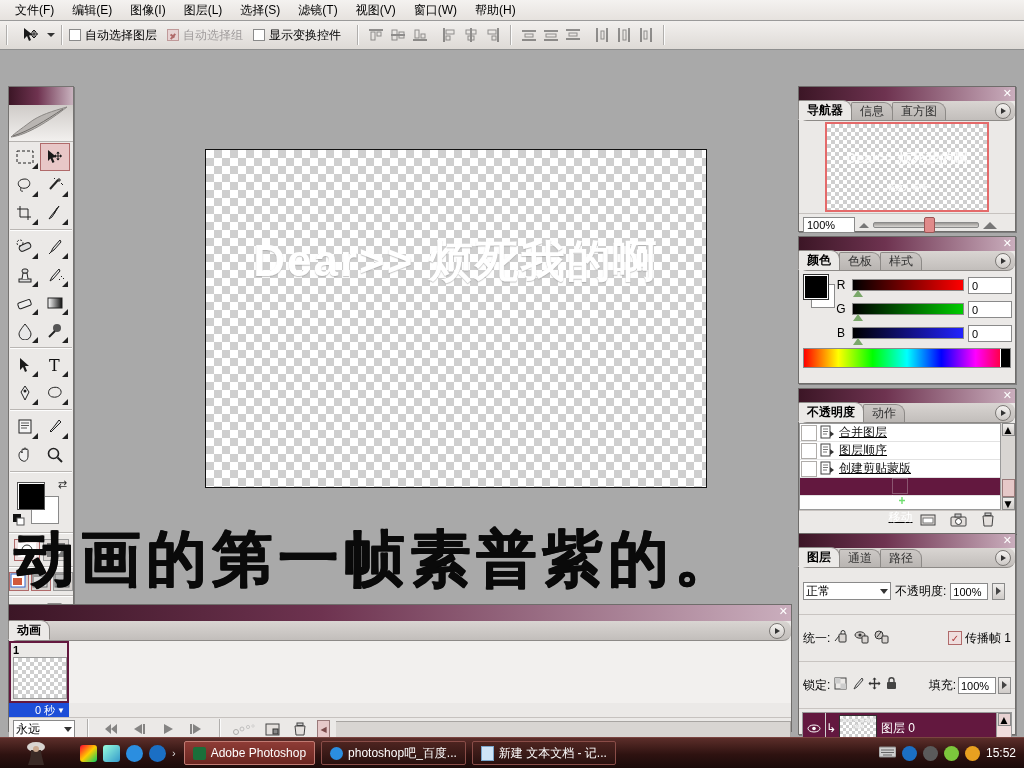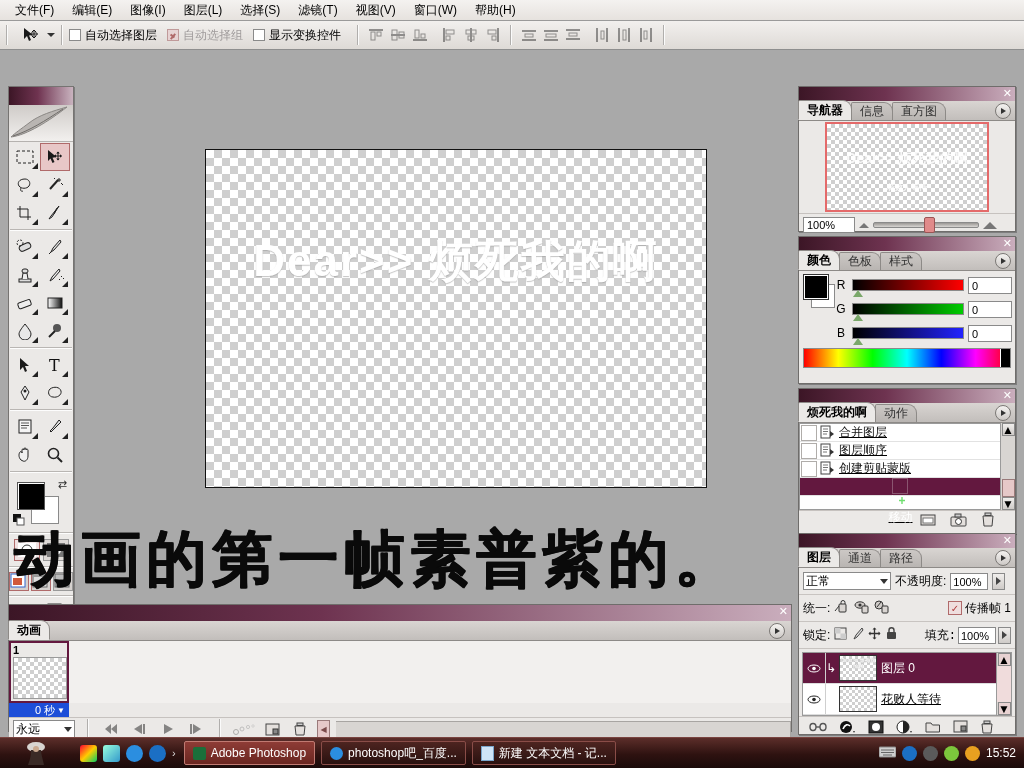--- a/index.html
+++ b/index.html
@@ -89,21 +89,21 @@
     position:absolute;left:14px;top:522px;width:770px;height:72px;
     font-family:"DejaVu Serif",serif;font-weight:bold;font-size:60px;color:#0a0a0a;
     letter-spacing:6px;white-space:nowrap;line-height:72px;
     text-shadow:1px 0 0 #0a0a0a,0 1px 0 #0a0a0a,1px 1px 0 #0a0a0a;
   }
 
   
   .panel{position:absolute;background:#ebe9e7;border:1px solid #6f6d6b;box-shadow:1px 1px 0 rgba(0,0,0,.25);}
   .p-title{height:14px;background:linear-gradient(90deg,#3c1626,#6e3350 40%,#caaebd);position:relative;}
   .p-close{position:absolute;right:3px;top:0px;color:#fff;font-size:11px;font-weight:bold;line-height:13px;cursor:pointer;}
-  .p-tabs{height:19px;background:linear-gradient(#d9d5d2,#c2bebb);display:flex;align-items:flex-end;position:relative;border-bottom:1px solid #8d8a87;}
+  .p-tabs{height:19px;background:linear-gradient(#d9d5d2,#c2bebb);display:flex;align-items:flex-end;position:relative;border-bottom:1px solid #8d8a87;border-radius:8px;}
   .p-tab{height:17px;line-height:17px;padding:0 8px;font-size:12px;color:#333;background:linear-gradient(#ccc8c5,#b9b5b2);
     border:1px solid #8d8a87;border-bottom:none;border-radius:2px 9px 0 0;margin-left:-1px;}
   .p-tab.act{background:#ebe9e7;color:#000;font-weight:bold;border-bottom:1px solid #ebe9e7;height:18px;line-height:18px;}
   .p-menu{position:absolute;right:4px;top:2px;width:14px;height:14px;border-radius:50%;border:1px solid #7b7875;
     background:linear-gradient(#f4f2f0,#cdc9c6);display:flex;align-items:center;justify-content:center;}
   .p-menu:after{content:"";width:0;height:0;border-top:3px solid transparent;border-bottom:3px solid transparent;border-left:5px solid #333;}
 
   
   .nav-view{height:92px;background:#ebe9e7;display:flex;align-items:center;justify-content:center;}
   .nav-thumb{width:160px;height:86px;border:2px solid #e46a6a;position:relative;overflow:hidden;}
@@ -130,21 +130,21 @@
   .hist-list{background:#fff;border:1px solid #9a9a9a;margin:0;}
   .hist-row{height:17px;display:flex;align-items:center;font-size:12px;color:#111;border-bottom:1px solid #e2e2e2;padding-left:1px;}
   .hist-row.sel{background:#63183f;color:#fff;flex-direction:column;}
   .hist-box{width:14px;height:14px;border:1px solid #b0adaa;background:#fff;margin-right:2px;flex:none;}
   .hist-ico{width:16px;height:15px;margin-right:4px;flex:none;}
   .hist-foot{height:20px;display:flex;align-items:center;justify-content:flex-end;gap:14px;padding-right:20px;border-top:1px solid #c6c2bf;}
   .scrollcol{width:14px;background:#d8d5d2;border-left:1px solid #9a9a9a;display:flex;flex-direction:column;align-items:center;}
   .arrowbtn{width:13px;height:13px;display:flex;align-items:center;justify-content:center;background:linear-gradient(#f0eeec,#cfcbc8);border:1px solid #8a8a8a;box-sizing:border-box;}
 
   
-  .lay-row{display:flex;align-items:center;height:22px;padding:2px 4px;font-size:12px;gap:4px;}
+  .lay-row{display:flex;align-items:center;height:22px;padding:12px 4px;font-size:12px;gap:4px;}
   .lay-sel{height:18px;border:1px solid #8a8a8a;background:#fff;display:flex;align-items:center;justify-content:space-between;padding:0 2px;font-size:12px;box-sizing:border-box;}
   .numbox{width:38px;height:17px;border:1px solid #8a8a8a;background:#fff;font-size:11px;line-height:16px;text-align:left;padding-left:2px;box-sizing:border-box;}
   .tinytri{width:0;height:0;border-left:4px solid transparent;border-right:4px solid transparent;border-top:5px solid #333;}
   .spinbtn{width:13px;height:17px;border:1px solid #8a8a8a;background:linear-gradient(#f0eeec,#cfcbc8);display:flex;align-items:center;justify-content:center;box-sizing:border-box;}
   .spinbtn:after{content:"";width:0;height:0;border-top:4px solid transparent;border-bottom:4px solid transparent;border-left:5px solid #444;}
   .layer-list{border:1px solid #9a9a9a;background:#fff;display:flex;}
   .lyr{height:30px;display:flex;align-items:center;border-bottom:1px solid #ddd;font-size:12px;}
   .lyr.sel{background:#63183f;color:#fff;}
   .eye{width:22px;height:100%;display:flex;align-items:center;justify-content:center;border-right:1px solid #cfcfcf;flex:none;}
   .lthumb{width:36px;height:24px;border:1px solid #333;margin:0 4px 0 3px;position:relative;overflow:hidden;flex:none;background:#fff;}
@@ -639,21 +639,21 @@
       </div>
     </div>
     <div class="ramp"></div>
   </div>
 
   <div class="panel" style="left:798px;top:388px;width:216px;height:144px;">
     <div class="p-title">
       <span class="p-close">✕</span>
     </div>
     <div class="p-tabs">
-      <span class="p-tab act">烦死我的啊</span>
+      <span class="p-tab act">不透明度</span>
       <span class="p-tab">动作</span>
       <span class="p-menu"></span>
     </div>
     <div style="display:flex;height:87px;">
       <div class="hist-list" style="flex:1;border-right:none;text-decoration:underline;">
         <div class="hist-row">
           <span class="hist-box"></span>
           <span class="hist-ico">
             <svg width="16" height="14">
                 <rect x="2" y="1" width="9" height="12" fill="#fff" stroke="#444"></rect>
@@ -796,21 +796,21 @@
             <path d="M6.5 0.5 l-2 2 h4 Z M6.5 12.5 l-2 -2 h4 Z M0.5 6.5 l2 -2 v4 Z M12.5 6.5 l-2 -2 v4 Z" fill="#333"></path>
           </svg>
       </span>
       <span>
         <svg width="13" height="13">
             <rect x="2" y="5" width="9" height="7" rx="1" fill="#444"></rect>
             <path d="M4 5 V3.2 a2.5 2.5 0 0 1 5 0 V5" fill="none" stroke="#444" stroke-width="1.4"></path>
           </svg>
       </span>
       <span style="margin-left:auto;display:flex;align-items:center;gap:2px;">
-        <span style="font-size:12px;font-family:Liberation Mono, monospace;">填充:</span>
+        <span style="font-size:12px;">填充:</span>
         <span class="numbox">100%</span>
         <span class="spinbtn"></span>
       </span>
     </div>
 
     <div class="layer-list" style="height:62px;margin:3px 3px 0 3px;">
       <div style="flex:1;">
         <div class="lyr sel">
           <span class="eye">
             <svg width="14" height="11">

